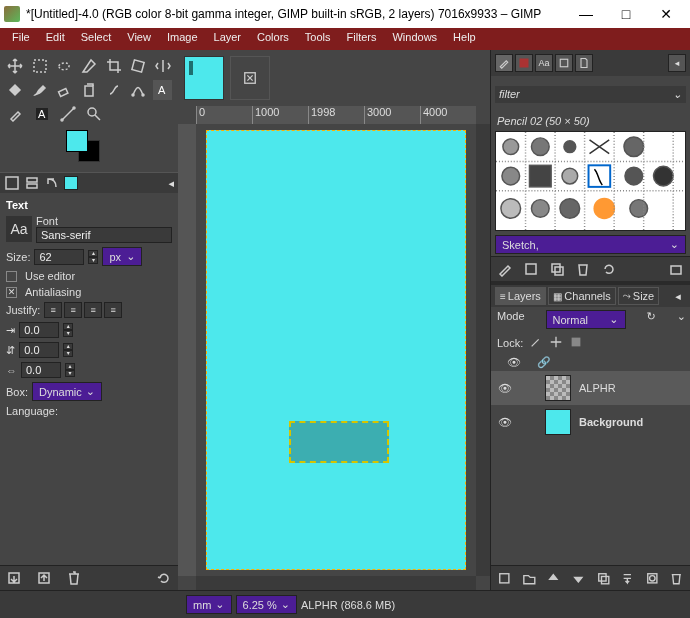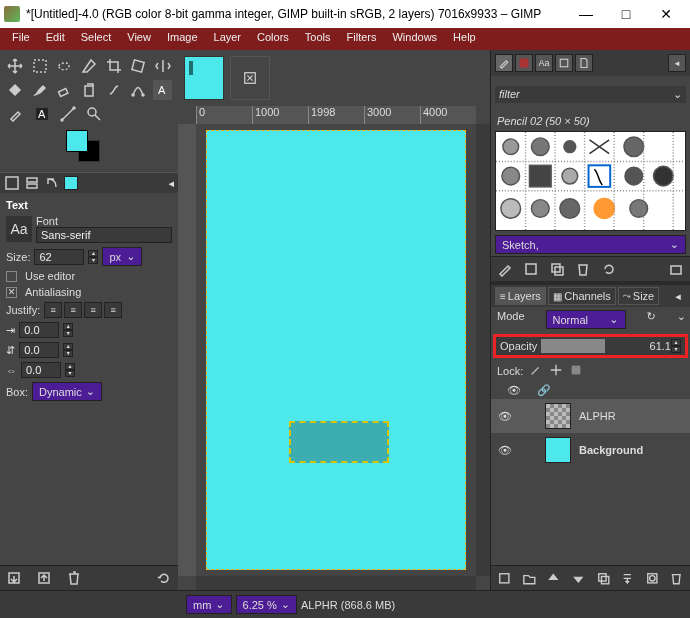--- a/index.html
+++ b/index.html
@@ -296,20 +296,23 @@
             <div>▾</div>
           </div>
         </div>
       <div class="row">
         <span>Box:</span>
         <div class="combo">
             <span>Dynamic</span>
             <span class="caret"></span>
           </div>
       </div>
+      <div class="row">
+          <span>Language:</span>
+        </div>
     </div>
 
     <div style="flex:1"></div>
     <div class="leftfoot">
       <div class="fi">
           <svg viewBox="0 0 16 16">
             <path d="M3 3h10v10H3zM8 6v5M5 9l3 3 3-3"></path>
           </svg>
         </div>
       <div class="fi">
@@ -467,29 +470,20 @@
     </div>
     <div class="moderow">
       <span>Mode</span>
       <div class="combo" style="margin-left:auto;flex:0 0 80px">
           <span>Normal</span>
           <span class="caret"></span>
         </div>
       <span>↻</span>
         <span class="caret"></span>
     </div>
-    <div class="opacity">
-      <span>Opacity</span>
-      <div class="bar"></div>
-      <span>61.1</span>
-      <div class="spin">
-          <div>▴</div>
-          <div>▾</div>
-        </div>
-    </div>
     <div class="lockrow">
       <span>Lock:</span>
       <span><svg width="14" height="14" viewBox="0 0 16 16">
             <path d="M3 13l8-8"></path>
           </svg></span>
       <span><svg width="14" height="14" viewBox="0 0 16 16">
             <path d="M8 2v12M2 8h12"></path>
           </svg></span>
       <span><svg width="14" height="14" viewBox="0 0 16 16">
             <rect x="3" y="3" width="10" height="10" fill="#888" stroke="none"></rect>

